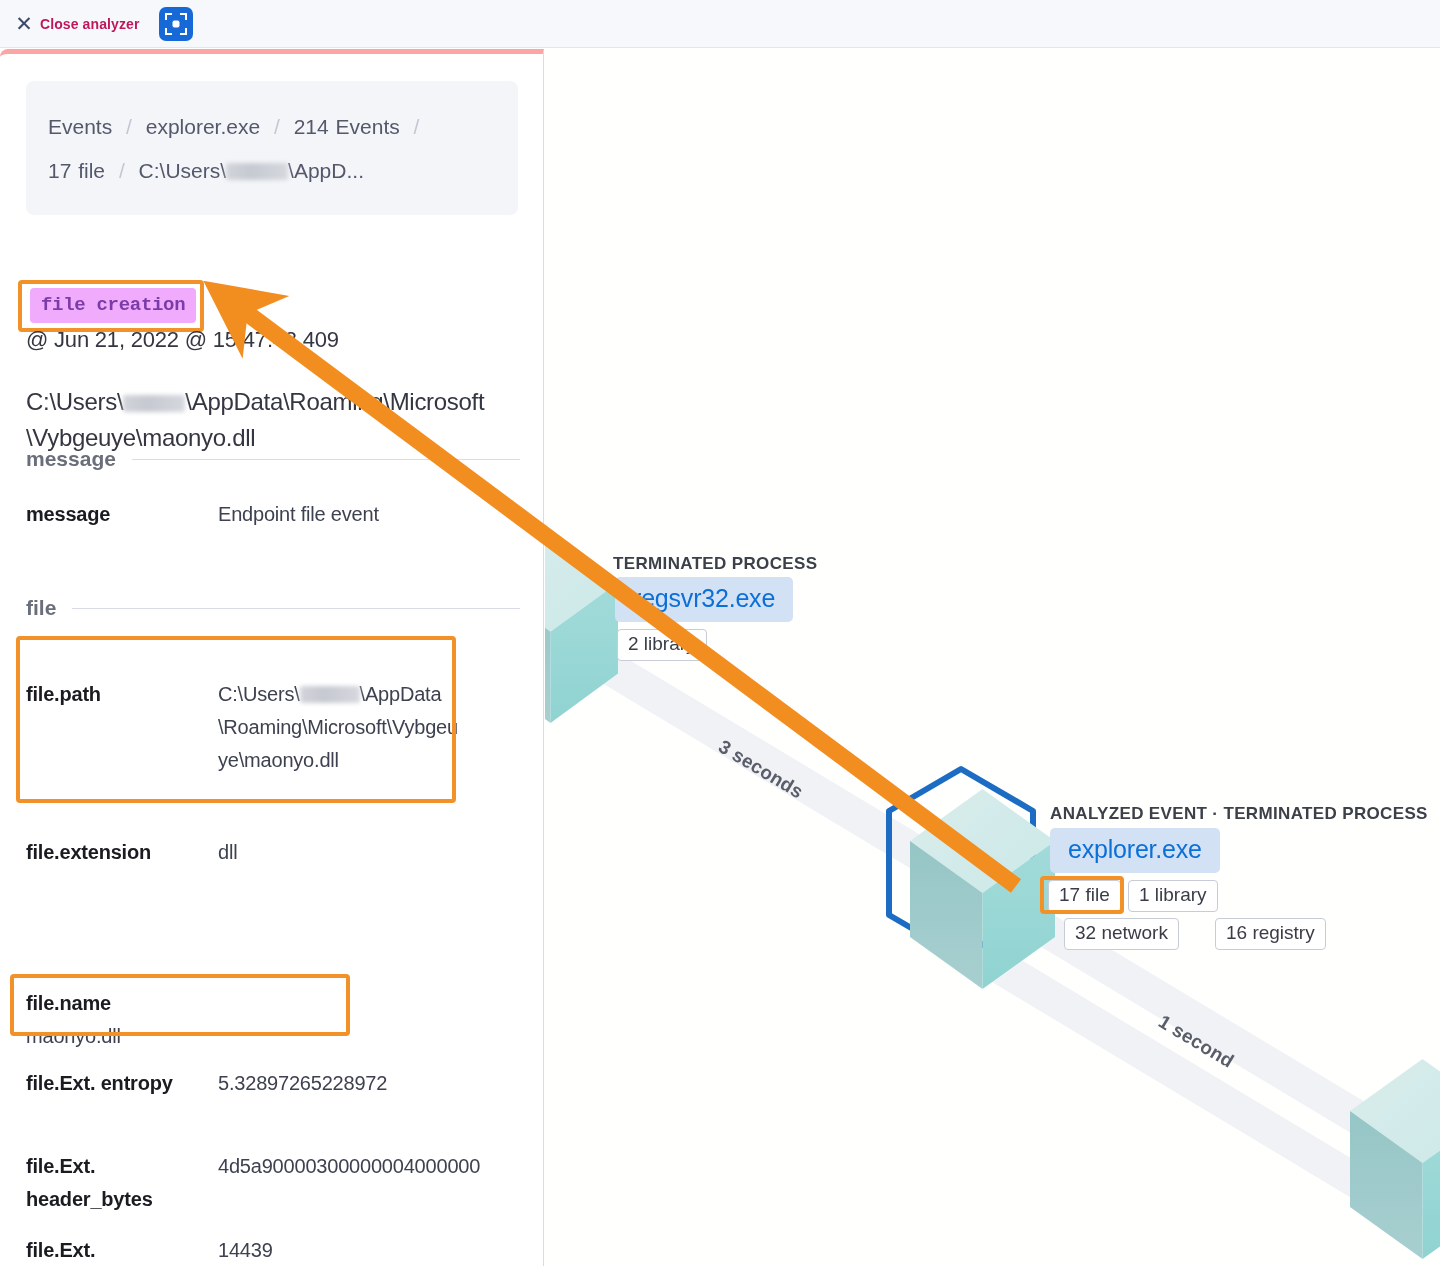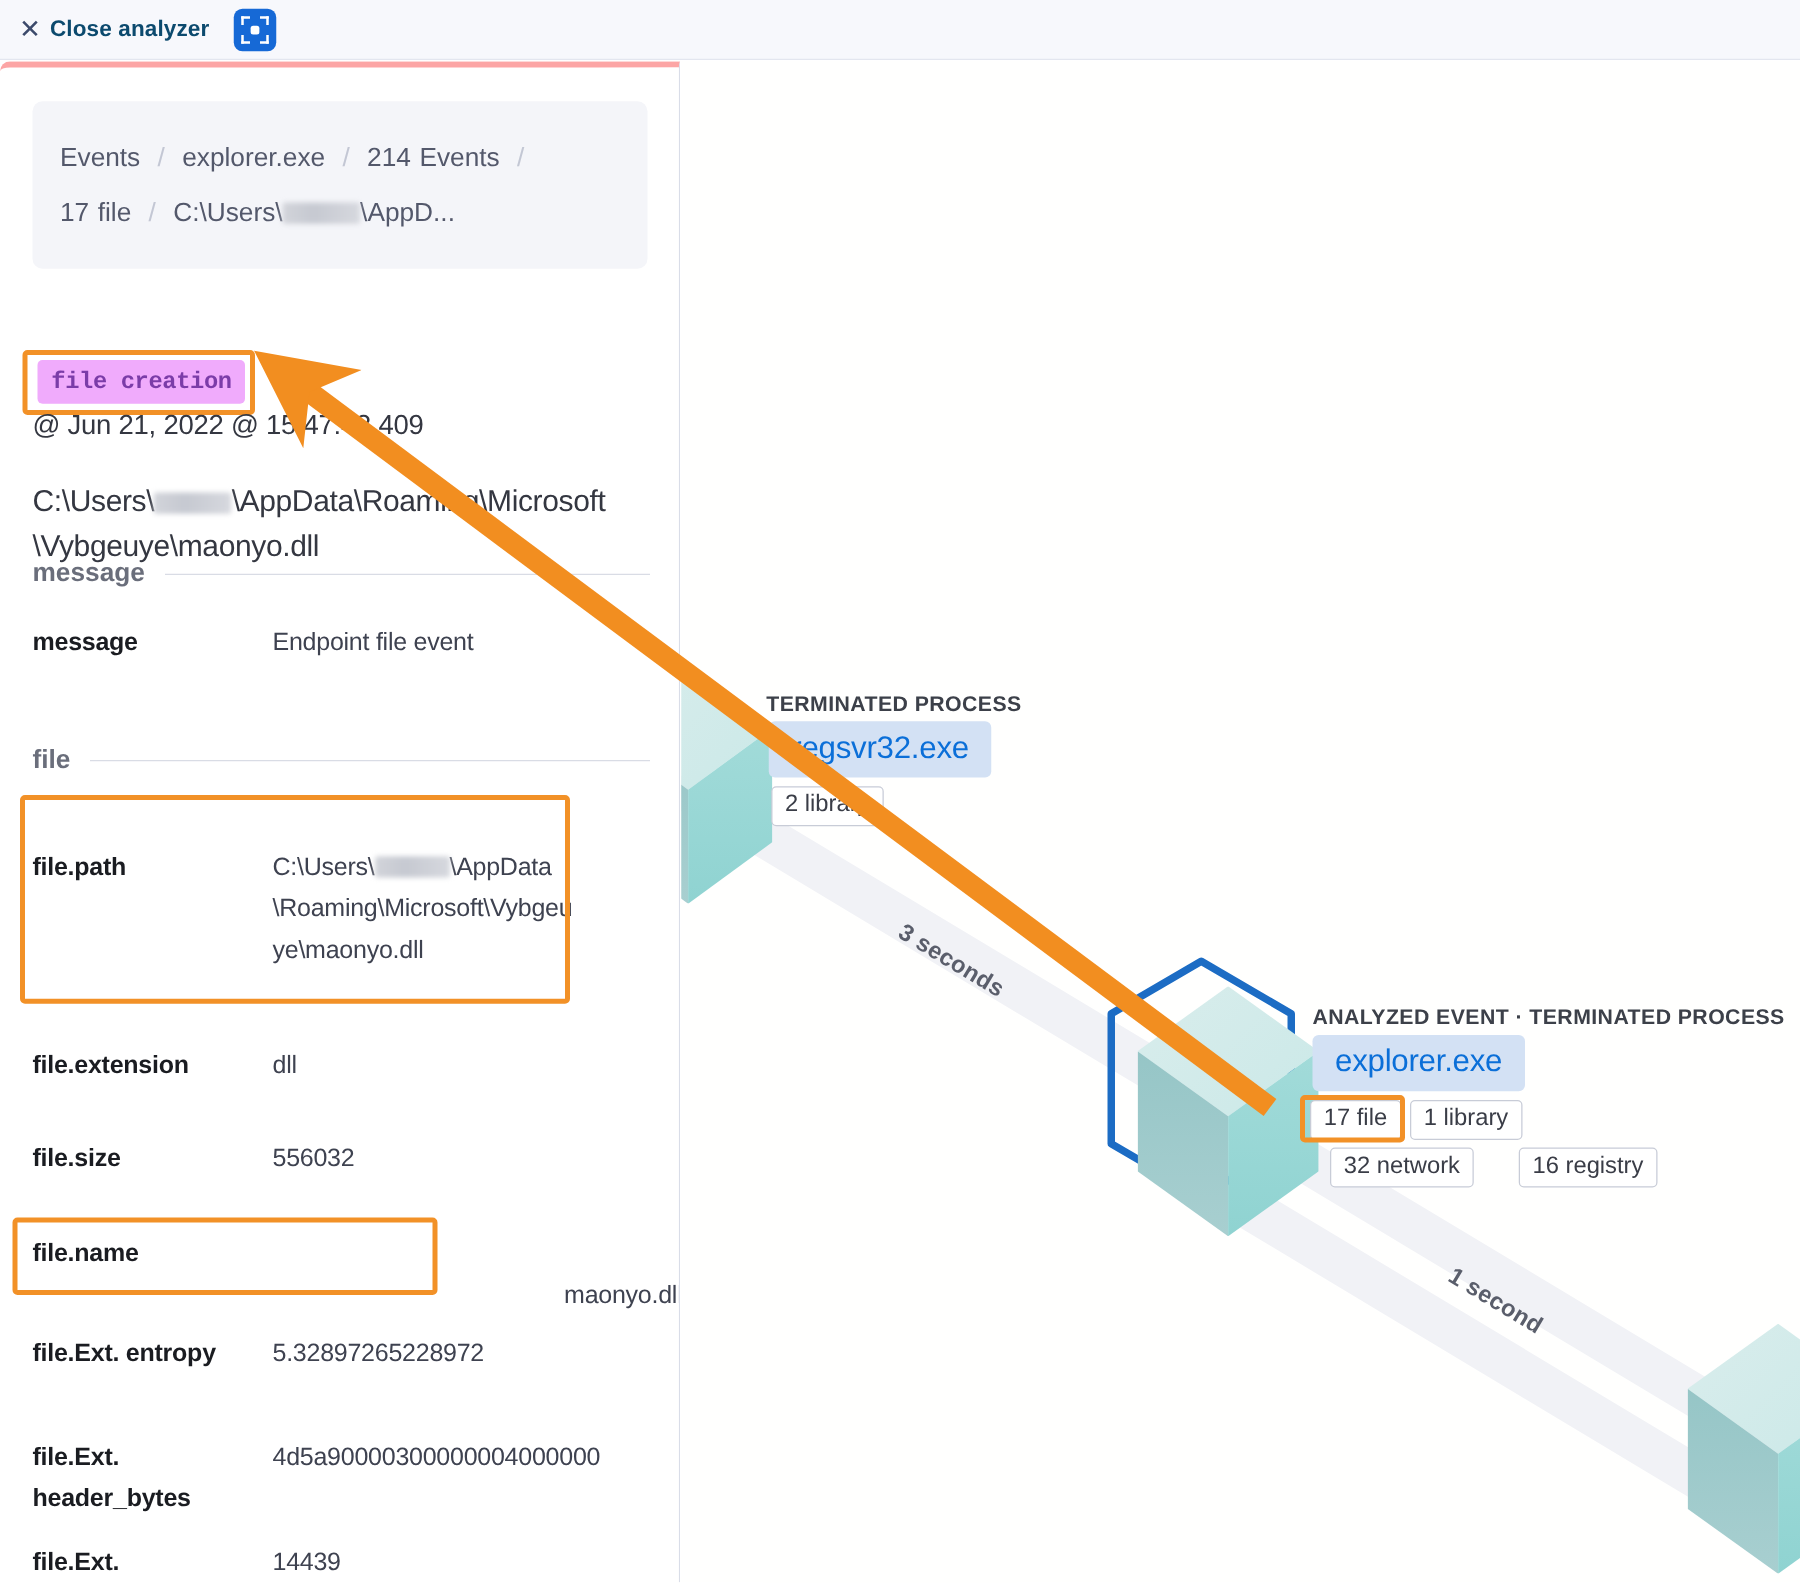--- a/index.html
+++ b/index.html
@@ -17,21 +17,21 @@
     background: #F7F8FC;
     border-bottom: 1px solid #E3E6EF;
     display: flex; align-items: center;
   }
   .close-x {
     width: 28px; margin-left: 10px;
     color: #3C4A6B; font-size: 21px; line-height: 1;
     text-align: center; cursor: pointer; font-weight: 300;
   }
   .close-label {
-    color: #0c4a6e; font-size: 18px; font-weight: 600;
+    color: #be185d; font-size: 14px; font-weight: 600;
     letter-spacing: .1px; cursor: pointer; margin-left: 2px;
   }
   .fs-btn {
     width: 34px; height: 34px; margin-left: 20px;
     background: #1669D6; border-radius: 7px;
     position: relative; cursor: pointer; flex: none;
   }
   .fs-btn i { position: absolute; background: #fff; display:block; }
   .fs-btn .c { width: 7px; height: 2px; }
   .fs-btn .v { width: 2px; height: 7px; }
@@ -106,21 +106,21 @@
   .row .k {
     width: 192px; flex: none;
     font-size: 20px; font-weight: 700; color: #1A1C21;
     line-height: 33px; letter-spacing: -.2px;
   }
   .row .v {
     font-size: 20px; color: #3E4250; line-height: 33px;
     letter-spacing: -.2px; word-break: break-all;
   }
   .row .v.wrap { width: 240px; }
-  .row .v.nowrap { white-space: nowrap; text-align: right; }
+  .row .v.nowrap { white-space: nowrap; }
 
   
   .graph {
     position: absolute; left: 545px; top: 49px;
     width: 895px; height: 1217px;
     background: #FFFFFE;
     overflow: hidden;
   }
   .edge {
     position: absolute; height: 34px;
@@ -240,24 +240,20 @@
       <div class="k">file.path</div>
       <div class="v wrap"><span>C:\Users\</span><span class="redact sm"></span><span>\AppData\Roaming\Microsoft\Vybgeuye\maonyo.dll</span></div>
     </div>
     <div class="hl" style="left:16px; top:582px; width:440px; height:167px;"></div>
 
     <div class="row" style="top:782px;">
       <div class="k">file.extension</div>
       <div class="v nowrap">dll</div>
     </div>
 
-    <div class="row" style="top:857px;">
-      <div class="k">file.size</div>
-      <div class="v nowrap">556032</div>
-    </div>
 
     <div class="row" style="top:933px;flex-direction:column;">
       <div class="k">file.name</div>
       <div class="v nowrap">maonyo.dll</div>
     </div>
     <div class="hl" style="left:10px; top:920px; width:340px; height:62px;"></div>
 
     <div class="row" style="top:1013px;">
       <div class="k" style="white-space:pre-line;">file.Ext. entropy</div>
       <div class="v nowrap">5.32897265228972</div>

